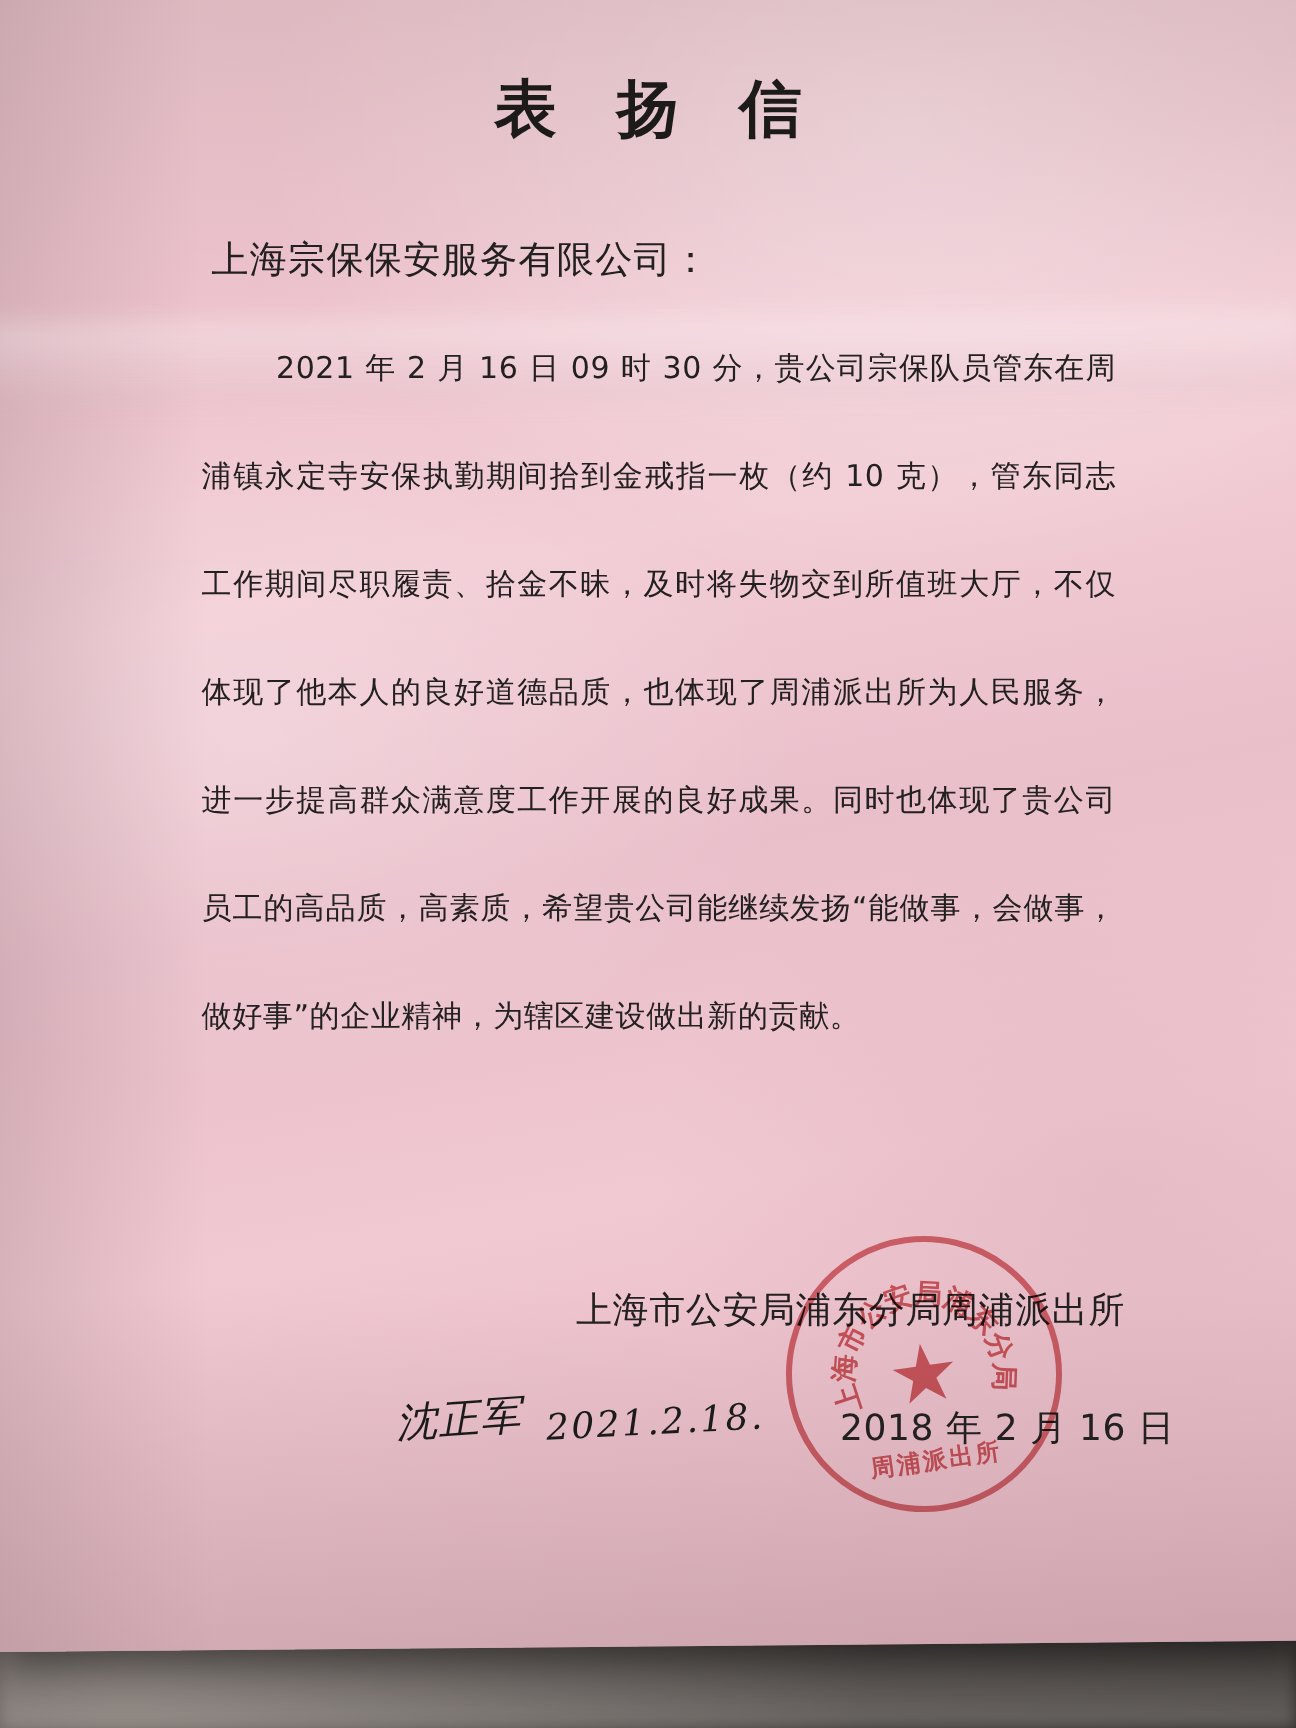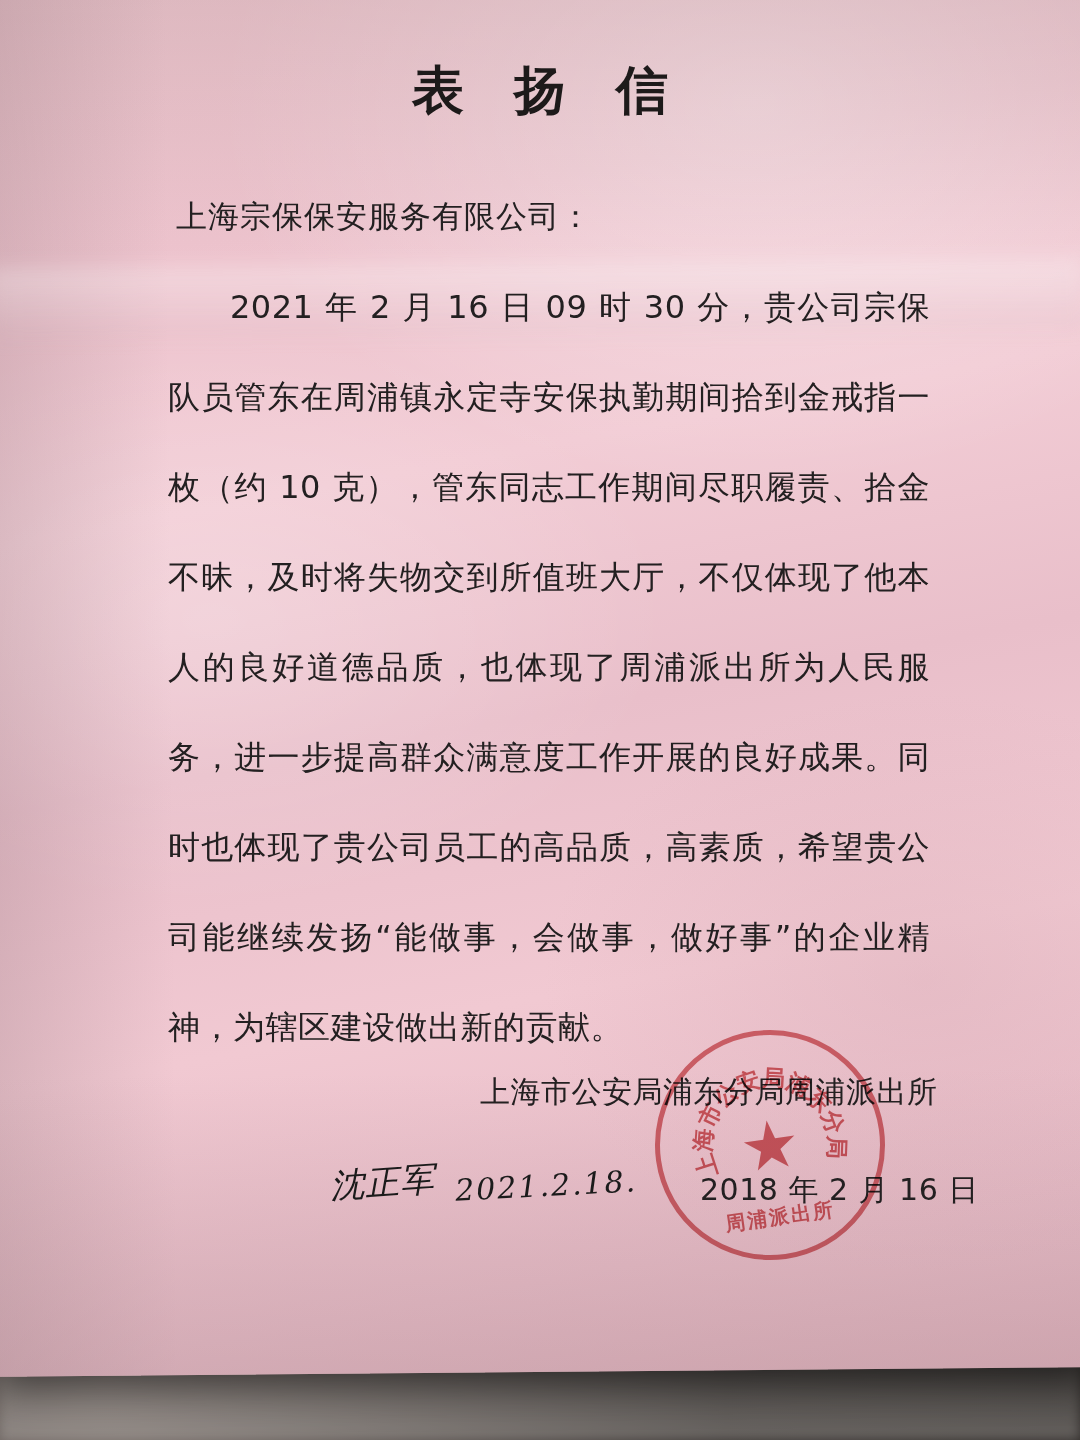--- a/index.html
+++ b/index.html
@@ -103,21 +103,21 @@
     letter-spacing: 1px;
     color: #232021;
     margin-top: 24px;
   }
   .body-text {
     position: absolute;
     top: 262px;
     left: 168px;
     width: 762px;
     font-family: "DejaVu Sans", "Liberation Sans", sans-serif;
-    font-size: 32px;
+    font-size: 25px;
     line-height: 90px;
     text-indent: 62px;
     text-align: justify;
     text-justify: inter-character;
     color: #232021;
     letter-spacing: 0.5px;
   }
   .signature-block {
     position: absolute;
     top: 1072px;

